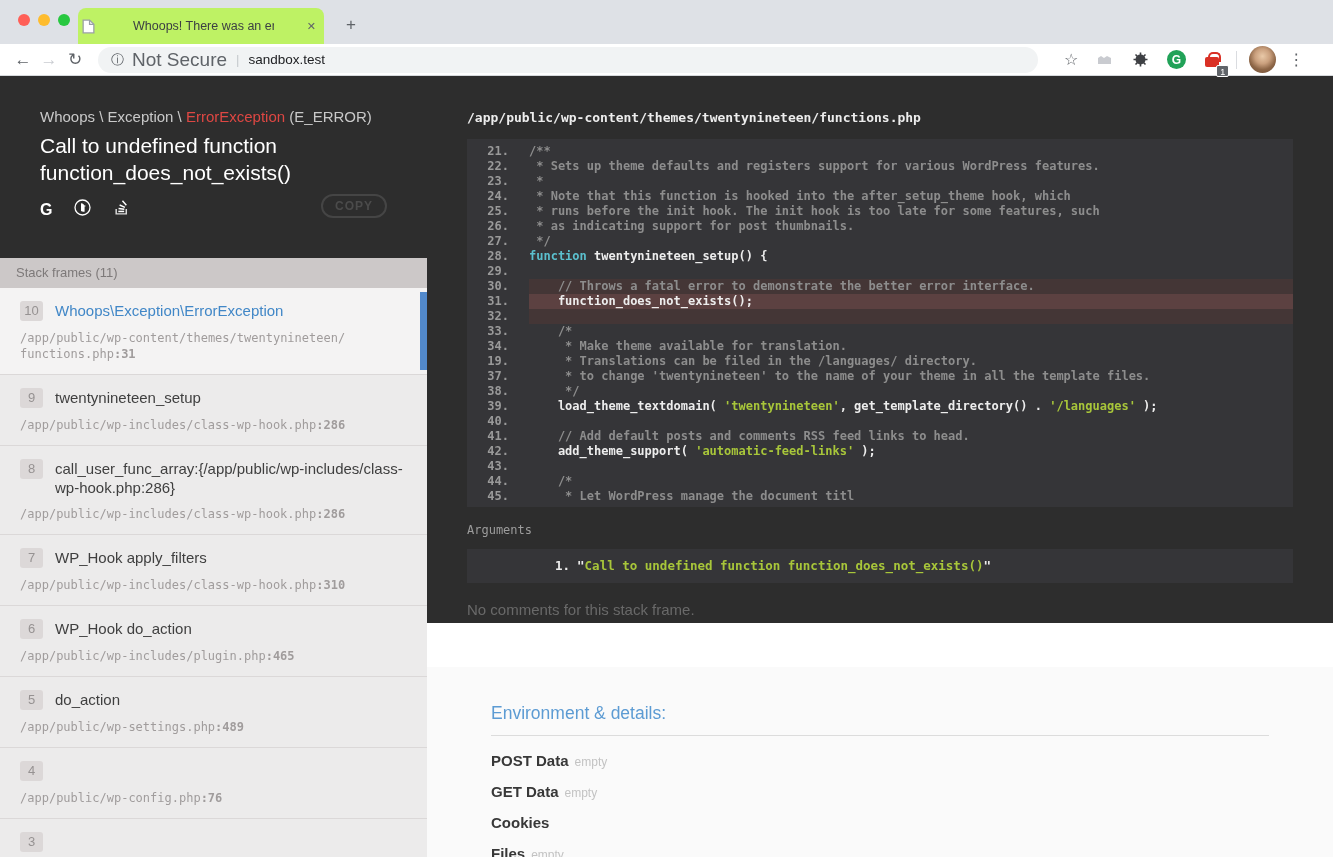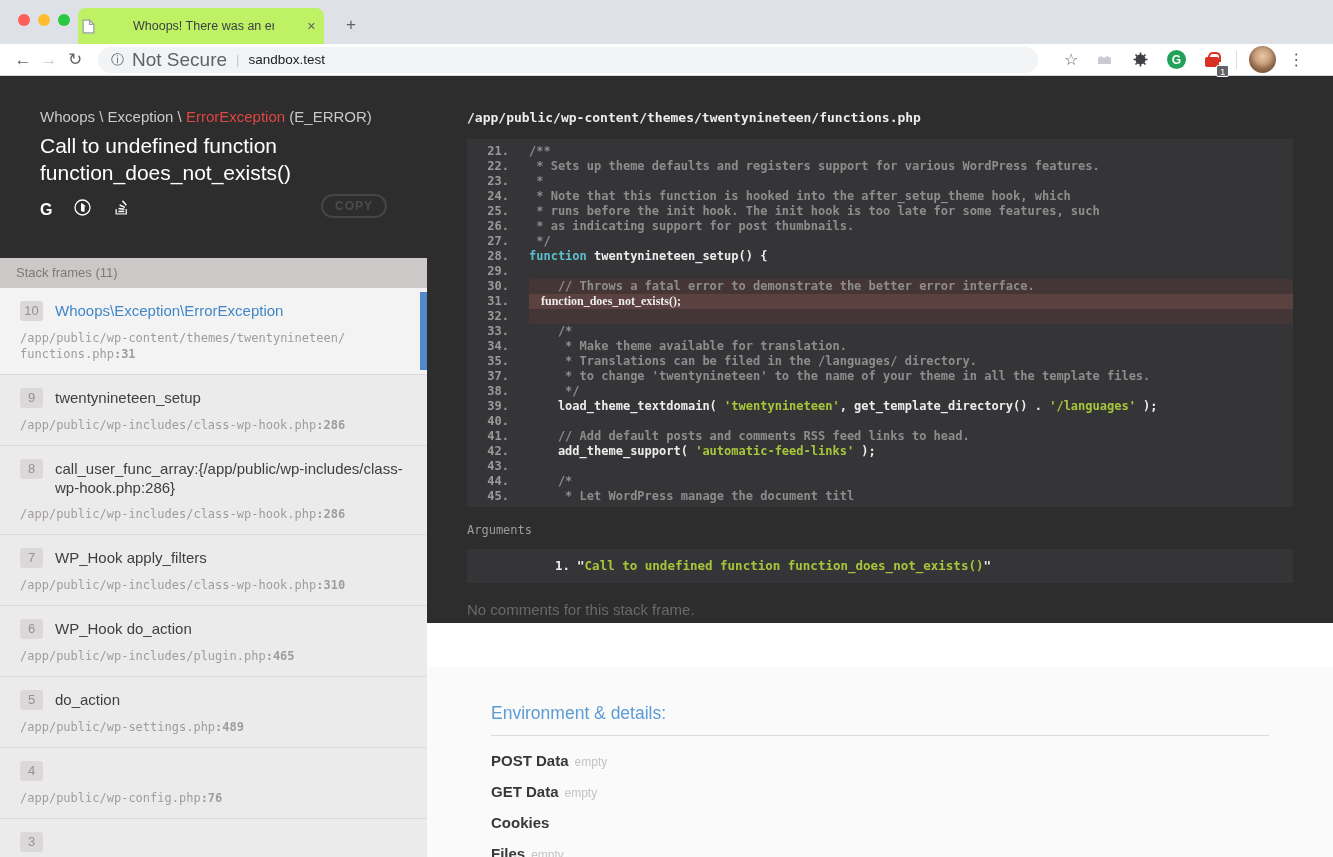--- a/index.html
+++ b/index.html
@@ -75,21 +75,21 @@
   
   .right { flex:1; display:flex; flex-direction:column; min-width:0; }
   .details-dark { height:547px; flex:none; background:#2d2d2d; padding:34px 40px 0; overflow:hidden; }
   .file-path { font-family:"DejaVu Sans Mono",monospace; font-weight:bold; font-size:13px; color:#ededed; }
   .code-block { margin-top:14px; background:#353538; height:368px; overflow:hidden; padding-top:5px;
                 font-family:"DejaVu Sans Mono",monospace; font-size:12px; font-weight:bold; line-height:15px; }
   .code-line { display:flex; white-space:pre; height:15px; }
   .lnum { width:62px; text-align:right; padding-right:20px; color:#9a9a9a; flex:none; }
   .lcode { flex:1; }
   .hl1 > .lcode { background:#443636; }
-  .hl2 > .lcode { background:#5c4141;font-family:Liberation Serif, serif; }
+  .hl2 > .lcode { background:#5c4141; }
   .tok-cm { color:#8d8d8d; } .tok-pl { color:#ededed; } .tok-kw { color:#5bc0ce; } .tok-st { color:#a8c63a; }
   .args-label { margin-top:16px; font-family:"DejaVu Sans Mono",monospace; font-size:12px; color:#9c9c9c; }
   .args-box { margin-top:12px; background:#353538; padding:9px 14px 9px 88px;
               font-family:"DejaVu Sans Mono",monospace; font-weight:bold; font-size:12.5px; line-height:16px; }
   .arg-index { color:#ededed; margin-right:7px; }
   .arg-quote { color:#ededed; } .arg-string { color:#a8c63a; }
   .no-comments { margin-top:18px; font-size:15px; color:#696969; }
 
   
   .env { flex:1; background:#fafafa; padding:36px 64px 0; overflow:hidden;margin-top:44px; }
@@ -275,21 +275,21 @@
           <div class="code-line"><span class="lnum">25.</span><span class="lcode"><span class="tok-cm"> * runs before the init hook. The init hook is too late for some features, such</span></span></div>
           <div class="code-line"><span class="lnum">26.</span><span class="lcode"><span class="tok-cm"> * as indicating support for post thumbnails.</span></span></div>
           <div class="code-line"><span class="lnum">27.</span><span class="lcode"><span class="tok-cm"> */</span></span></div>
           <div class="code-line"><span class="lnum">28.</span><span class="lcode"><span class="tok-kw">function</span><span class="tok-pl"> twentynineteen_setup() {</span></span></div>
           <div class="code-line"><span class="lnum">29.</span><span class="lcode"></span></div>
           <div class="code-line hl1"><span class="lnum">30.</span><span class="lcode"><span class="tok-cm">    // Throws a fatal error to demonstrate the better error interface.</span></span></div>
           <div class="code-line hl2"><span class="lnum">31.</span><span class="lcode"><span class="tok-pl">    function_does_not_exists();</span></span></div>
           <div class="code-line hl1"><span class="lnum">32.</span><span class="lcode"></span></div>
           <div class="code-line"><span class="lnum">33.</span><span class="lcode"><span class="tok-cm">    /*</span></span></div>
           <div class="code-line"><span class="lnum">34.</span><span class="lcode"><span class="tok-cm">     * Make theme available for translation.</span></span></div>
-          <div class="code-line"><span class="lnum">35.</span><span class="lcode"><span class="tok-cm">     * Translations can be filed in the /languages/ directory.</span></span></div>
+          <div class="code-line"><span class="lnum">19.</span><span class="lcode"><span class="tok-cm">     * Translations can be filed in the /languages/ directory.</span></span></div>
           <div class="code-line"><span class="lnum">37.</span><span class="lcode"><span class="tok-cm">     * to change 'twentynineteen' to the name of your theme in all the template files.</span></span></div>
           <div class="code-line"><span class="lnum">38.</span><span class="lcode"><span class="tok-cm">     */</span></span></div>
           <div class="code-line"><span class="lnum">39.</span><span class="lcode"><span class="tok-pl">    load_theme_textdomain( </span><span class="tok-st">'twentynineteen'</span><span class="tok-pl">, get_template_directory() . </span><span class="tok-st">'/languages'</span><span class="tok-pl"> );</span></span></div>
           <div class="code-line"><span class="lnum">40.</span><span class="lcode"></span></div>
           <div class="code-line"><span class="lnum">41.</span><span class="lcode"><span class="tok-cm">    // Add default posts and comments RSS feed links to head.</span></span></div>
           <div class="code-line"><span class="lnum">42.</span><span class="lcode"><span class="tok-pl">    add_theme_support( </span><span class="tok-st">'automatic-feed-links'</span><span class="tok-pl"> );</span></span></div>
           <div class="code-line"><span class="lnum">43.</span><span class="lcode"></span></div>
           <div class="code-line"><span class="lnum">44.</span><span class="lcode"><span class="tok-cm">    /*</span></span></div>
           <div class="code-line"><span class="lnum">45.</span><span class="lcode"><span class="tok-cm">     * Let WordPress manage the document titl</span></span></div>
         </div>

